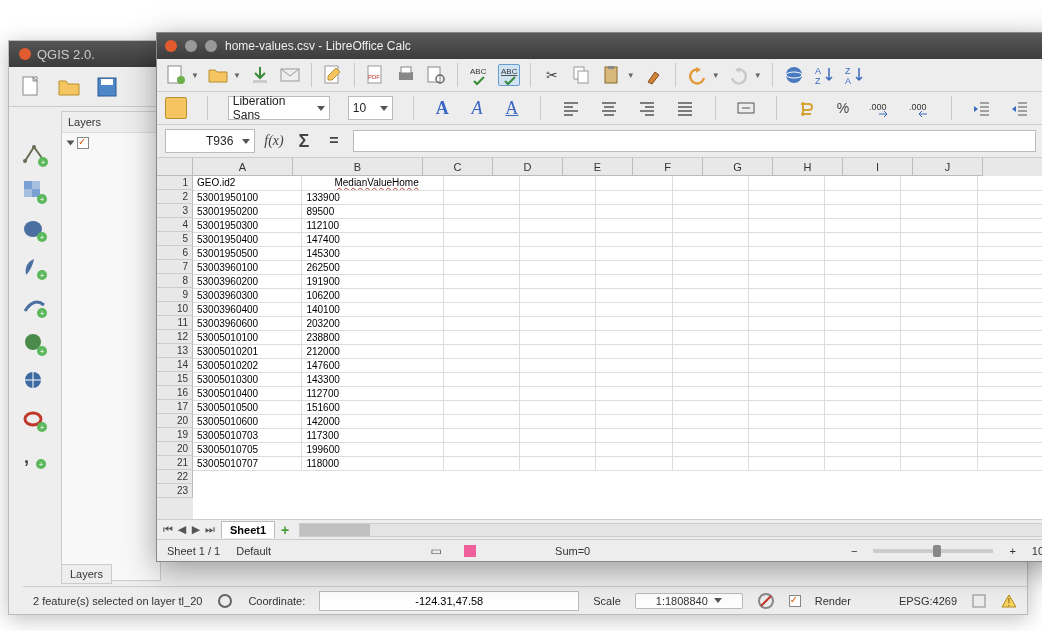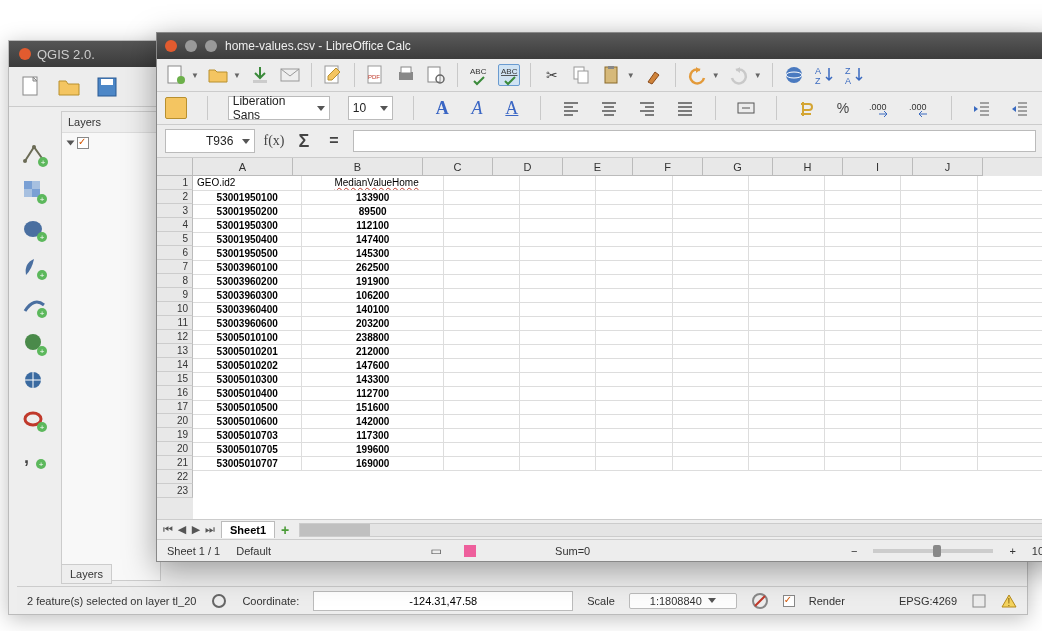--- a/index.html
+++ b/index.html
@@ -11,21 +11,21 @@
   .qgis-toolbar { height: 40px; background: #ededed; border-bottom: 1px solid #ccc; display: flex; align-items: center; gap: 14px; padding: 4px 10px; }
   .q-icon { width: 24px; height: 24px; display: inline-block; }
   .qgis-left-tools { position: absolute; left: 4px; top: 100px; width: 44px; display: flex; flex-direction: column; gap: 12px; align-items: center; }
   .qgis-left-tools .q-icon { width: 26px; height: 26px; }
   .qgis-layers-panel { position: absolute; left: 52px; top: 70px; width: 100px; height: 470px; background: #f8f8f8; border: 1px solid #ccc; }
   .qgis-layers-panel .lp-title { padding: 4px 6px; font-size: 11px; border-bottom: 1px solid #ddd; background: #eee; color:#333;}
   .qgis-layers-panel .lp-row { display:flex; align-items:center; gap:4px; padding:4px 6px; }
   .chk { width:12px; height:12px; border:1px solid #888; background:#fff; display:inline-block; position:relative;}
   .chk::after { content:"✓"; font-size:10px; color:#d35400; position:absolute; top:-2px; left:0;}
   .tri { display:inline-block; width:0;height:0; border-top:4px solid transparent; border-bottom:4px solid transparent; border-left:5px solid #555; transform:rotate(90deg); }
-  .qgis-statusbar { position:absolute; bottom:0; left:8px; right:0; height:28px; background:#ededed; border-top:1px solid #ccc; display:flex; align-items:center; gap:14px; padding:0 10px; font-size:11px; color:#333; }
+  .qgis-statusbar { position:absolute; bottom:0; left:14px; right:0; height:28px; background:#ededed; border-top:1px solid #ccc; display:flex; align-items:center; gap:14px; padding:0 10px; font-size:11px; color:#333; }
   .qgis-statusbar input[type="text"]{ height:20px; border:1px solid #bbb; padding:0 2px; font-size:11px; }
 
   
   .calc-window { position: absolute; left: 156px; top: 32px; width: 915px; height: 530px; background: #0c4a6e; border: 1px solid #888; box-shadow: 0 8px 30px rgba(0,0,0,0.35); display:flex; flex-direction:column; }
   .calc-titlebar { height: 26px; background: linear-gradient(#5a5a5a,#3c3c3c); color: #eee; display:flex; align-items:center; gap:8px; padding: 0 8px; font-size: 12px; }
   .wbtn { width: 12px; height:12px; border-radius:50%; }
   .wbtn.close{background:#e25b2f;} .wbtn.min{background:#999;} .wbtn.max{background:#999;}
 
   .calc-toolbar { background:#ededed; border-bottom:1px solid #ccc; padding:4px 8px; display:flex; align-items:center; gap:8px; flex-wrap:nowrap; }
   .sep { width:1px; height:24px; background:#c9c9c9; margin:0 2px; }
@@ -44,21 +44,21 @@
 
   .sheet-area { flex:1; position:relative; overflow:hidden; background:#fff; }
   .corner-cell { position:absolute; left:0; top:0; width:36px; height:18px; background:#e8e8e8; border-right:1px solid #bbb; border-bottom:1px solid #bbb; }
   .col-headers { position:absolute; left:36px; top:0; right:16px; height:18px; background:#e8e8e8; display:flex; }
   .col-header { border-right:1px solid #bbb; border-bottom:1px solid #bbb; text-align:center; font-size:11px; color:#333; line-height:18px; }
   .row-headers { position:absolute; left:0; top:18px; width:36px; bottom:0; background:#e8e8e8; }
   .row-header { height:14px; border-right:1px solid #bbb; border-bottom:1px solid #ccc; text-align:right; padding-right:4px; font-size:10px; color:#333; line-height:14px;}
   .cells { position:absolute; left:36px; top:18px; right:16px; bottom:0; }
   table.grid { border-collapse:collapse; width:100%; table-layout:fixed;}
   table.grid td { border-right:1px solid #ddd; border-bottom:1px solid #ddd; height:14px; font-size:10px; padding:0 4px; white-space:nowrap; overflow:hidden;}
-  table.grid td.right{ text-align:center;font-weight:bold; }
+  table.grid td.right{ text-align:left; }
   .vscroll { position:absolute; right:0; top:0; bottom:0; width:16px; background:#e8e8e8; border-left:1px solid #ccc;}
   .vscroll .thumb{ position:absolute; left:2px; right:2px; top:18px; height:60px; background:#c0c0c0; border-radius:2px;}
 
   .calc-tabs-row { height:20px; background:#eee; border-top:1px solid #ccc; display:flex; align-items:center; gap:0; font-size:11px; }
   .tab-arrows{ display:flex; gap:0; padding:0 4px;}
   .tab-arrows span{ width:14px; text-align:center; color:#555; cursor:pointer;}
   .sheet-tab { padding:2px 8px; background:#fff; border:1px solid #bbb; border-bottom:none; font-weight:bold;}
   .add-tab { color:#4a9b36; font-size:14px; padding:0 6px; font-weight:bold;}
   .hscroll { flex:1; height:14px; background:#e4e4e4; margin:0 4px; position:relative; border:1px solid #ccc;}
   .hscroll .thumb{ position:absolute; left:0; top:0; bottom:0; width:70px; background:#c0c0c0;}
@@ -402,21 +402,21 @@
         </svg>
       </span>
     <span style="margin-left:auto" class="tb-icon small">»</span>
   </div>
 
   <div class="calc-namebox-row">
     <span class="select-wrap name-box">
       <span>T936</span>
       <span class="dd-arrow" style="margin-left:auto"></span>
     </span>
-    <span class="tb-icon" style="font-family:serif">f(x)</span>
+    <span class="tb-icon" style="font-style:italic;font-family:serif">f(x)</span>
     <span class="tb-icon" style="font-size:18px;font-weight:bold">Σ</span>
     <span class="tb-icon" style="font-size:16px;font-weight:bold">=</span>
     <input class="formula-input" type="text" style="">
     <span class="tb-icon small">▼</span>
   </div>
 
   <div class="sheet-area">
     <div class="corner-cell"></div>
     <div class="col-headers" id="col-headers">
         <div class="col-header" style="width: 100px;">A</div>
@@ -705,21 +705,21 @@
               <td></td>
               <td></td>
               <td></td>
               <td></td>
               <td></td>
               <td></td>
               <td></td>
             </tr>
             <tr>
               <td class="right">53005010707</td>
-              <td class="right">169000</td>
+              <td class="right">118000</td>
               <td></td>
               <td></td>
               <td></td>
               <td></td>
               <td></td>
               <td></td>
               <td></td>
               <td></td>
             </tr>
           </tbody>

